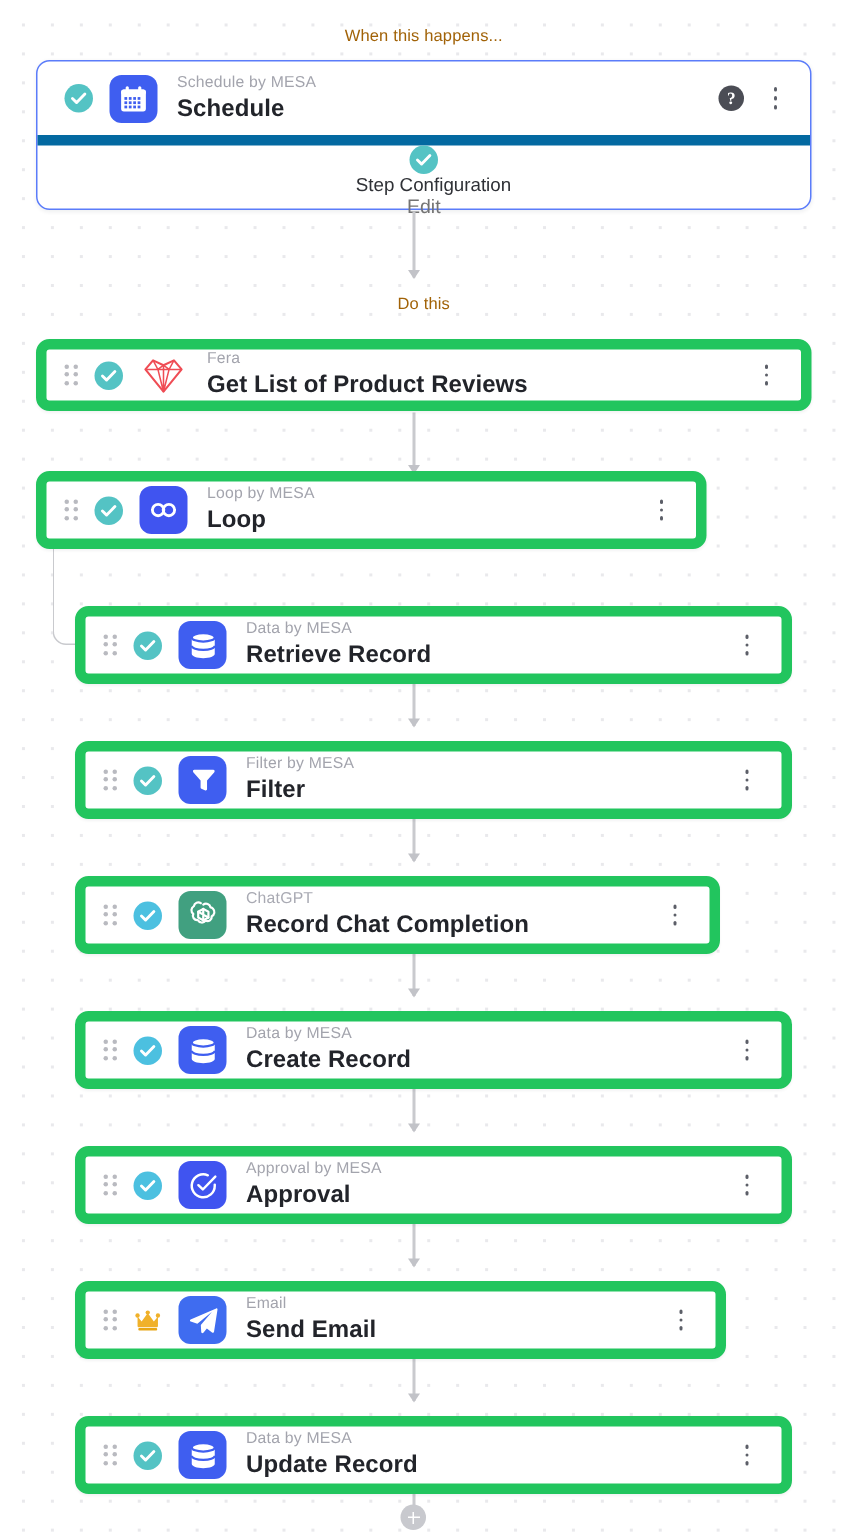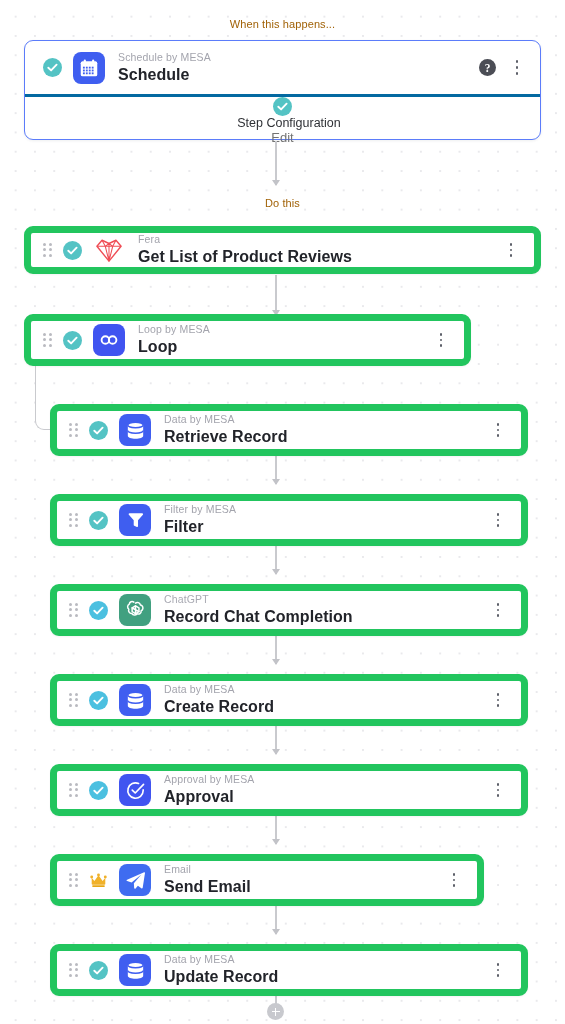--- a/index.html
+++ b/index.html
@@ -79,21 +79,21 @@
     border: 1.6px solid #5b7cfa;
     border-radius: 9px;
     background: #fff;
     box-shadow: 0 1px 3px rgba(16,24,40,.07);
   }
   .trigger-main {
     display: flex;
     align-items: center;
     height: 56px;
     padding: 0 14px 0 18px;
-    border-bottom: 3px solid #0369a1;
+    border-bottom: 7px solid #0369a1;
   }
   .trigger-config {
     display: flex;
     align-items: center;
     height: 42px;
     padding: 0 18px 0 18px;
     flex-direction: column;
   }
 
   .step-card {
@@ -396,21 +396,21 @@
     <div class="name">Filter</div>
   </div>
   <div class="spacer"></div>
   <div class="kebab">
       <i></i>
       <i></i>
       <i></i>
     </div>
 </div>
 
-<div class="card step-card tall" style="left:50px; top:584px; width:478px;">
+<div class="card step-card tall" style="left:50px; top:584px; width:430px;">
   <div class="drag">
       <i></i>
       <i></i>
       <i></i>
       <i></i>
       <i></i>
       <i></i>
     </div>
   <div class="badge blue">
     <svg width="19" height="19" viewBox="0 0 19 19">

